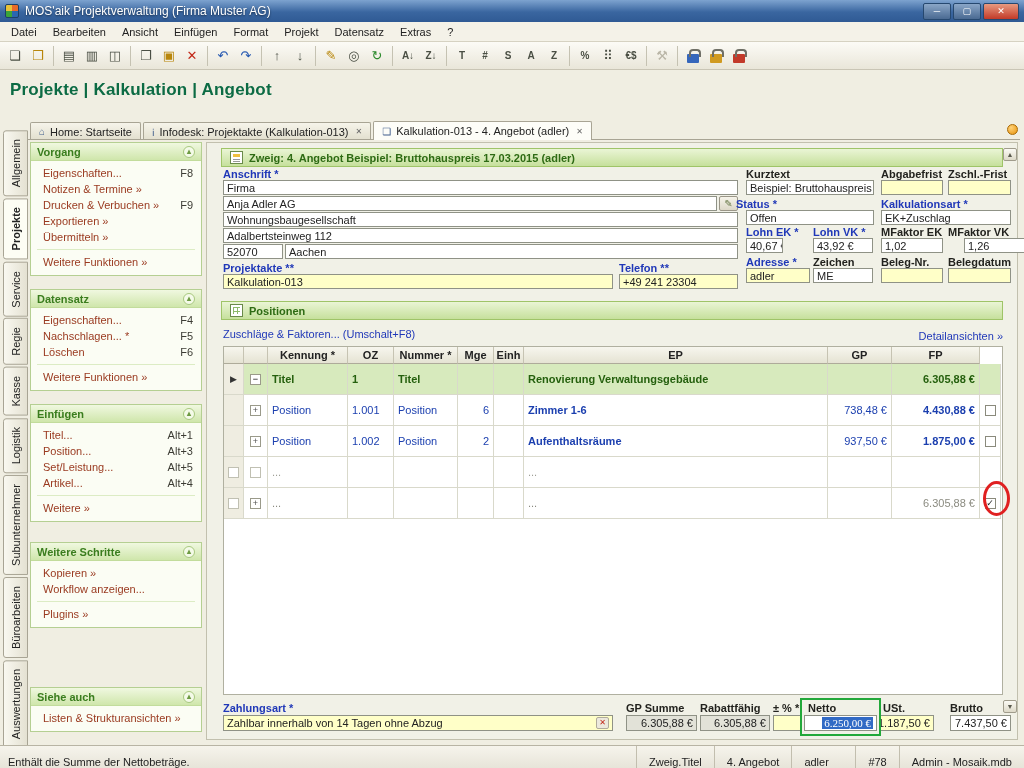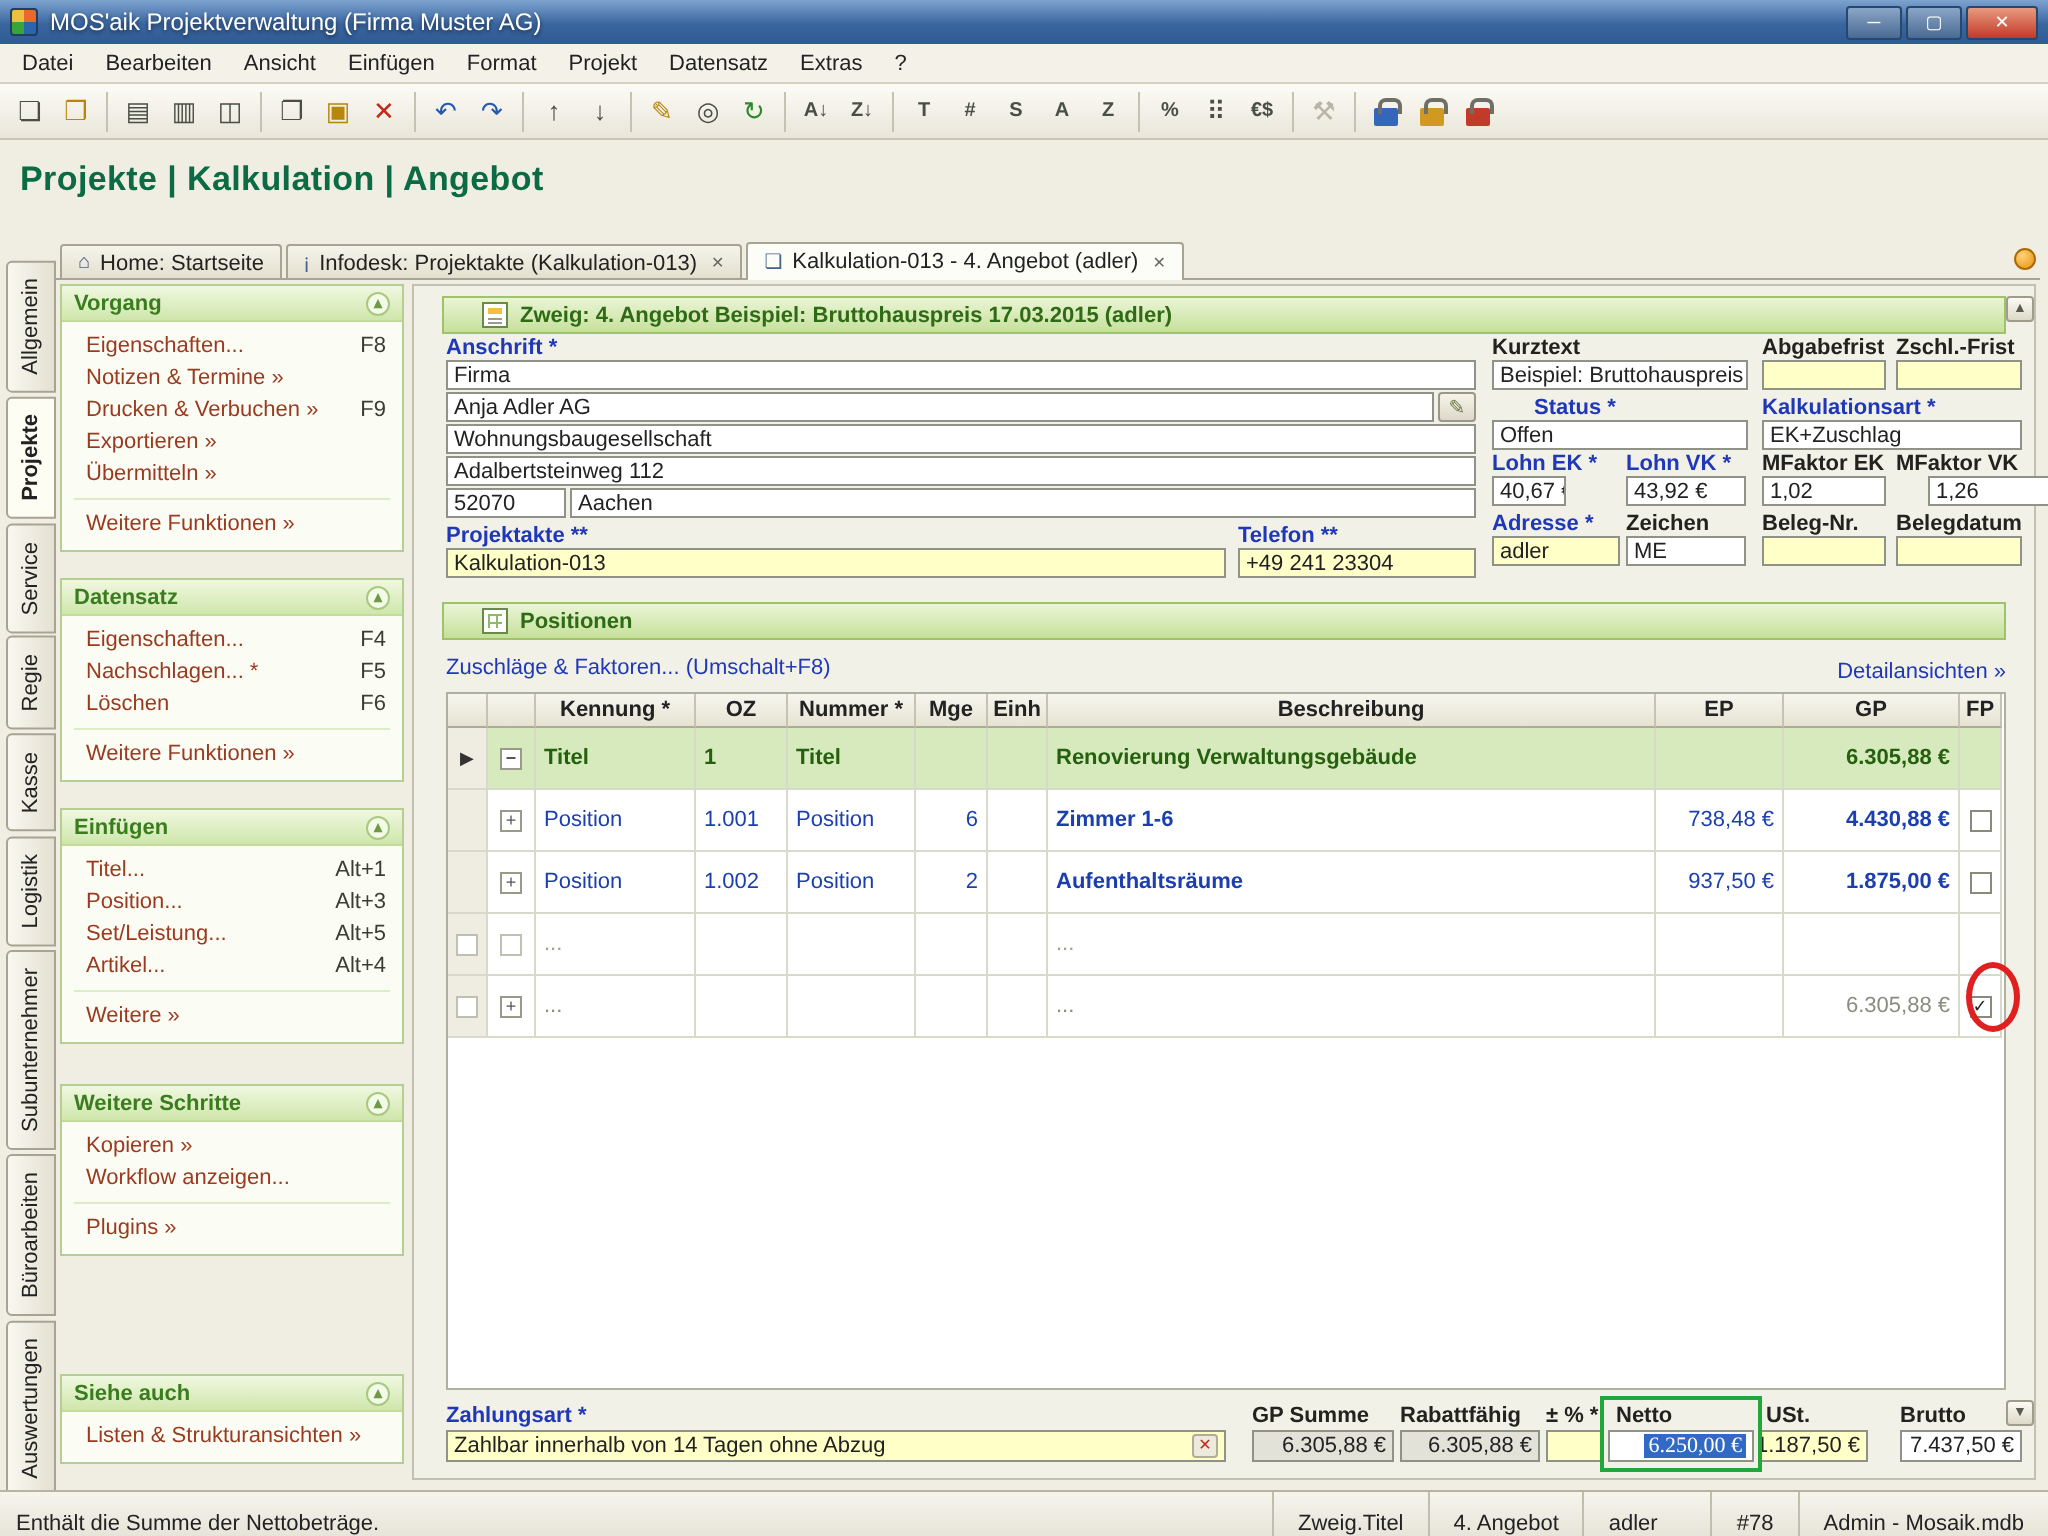--- a/index.html
+++ b/index.html
@@ -70,21 +70,21 @@
     background:#f4fae8;color:#6d9a42;font-size:8px;line-height:10px;text-align:center;}
   .sec-b{padding:4px 0 5px;}
   .s-item{display:flex;align-items:center;padding:2px 8px 2px 12px;color:#9a3a20;cursor:default;}
   .s-item .sk{margin-left:auto;color:#3c3c34;}
   .s-div{height:1px;background:#dcecc4;margin:4px 6px;}
 
   
   .main{position:absolute;left:206px;top:142px;width:812px;height:598px;background:#f1f1e7;
     border:1px solid #c2c0ae;}
   .hdrbar{position:absolute;height:19px;background:linear-gradient(#eaf5d5,#c6e09c);
-    border:1px solid #9fc468;display:flex;align-items:center;padding:0 19px;color:#2e6b14;font-weight:bold;white-space:nowrap;}
+    border:1px solid #9fc468;display:flex;align-items:center;padding:0 8px;color:#2e6b14;font-weight:bold;white-space:nowrap;}
   .mini-icon{width:13px;height:13px;margin-right:6px;border:1px solid #6a8a4a;background:#fff;position:relative;flex-shrink:0;}
   .mini-icon.form::before{content:"";position:absolute;left:2px;top:2px;right:2px;height:3px;background:#f0c040;}
   .mini-icon.form::after{content:"";position:absolute;left:2px;top:7px;right:2px;height:1px;background:#999;box-shadow:0 2px 0 #999;}
   .mini-icon.table::before{content:"";position:absolute;inset:2px;
     background:linear-gradient(#8cba6a 1px,transparent 1px) 0 0/100% 4px,
                linear-gradient(90deg,#8cba6a 1px,transparent 1px) 0 0/4px 100%;}
   .scrollbtn{position:absolute;width:14px;height:13px;border:1px solid #a09c8c;border-radius:2px;
     background:linear-gradient(#fbfaf4,#ddd9c8);color:#5a5a4e;font-size:7px;display:flex;align-items:center;justify-content:center;}
 
   .lbl{position:absolute;font-weight:bold;color:#22221e;white-space:nowrap;}
@@ -385,21 +385,21 @@
   <div class="lbl blue" style="left:412px;top:119px;">Telefon **</div>
   <div class="fld yellow" style="left:412px;top:131px;width:119px;">+49 241 23304</div>
 
   <div class="lbl" style="left:539px;top:25px;">Kurztext</div>
   <div class="fld" style="left:539px;top:37px;width:128px;">Beispiel: Bruttohauspreis</div>
   <div class="lbl" style="left:674px;top:25px;">Abgabefrist</div>
   <div class="fld yellow" style="left:674px;top:37px;width:62px;"></div>
   <div class="lbl" style="left:741px;top:25px;">Zschl.-Frist</div>
   <div class="fld yellow" style="left:741px;top:37px;width:63px;"></div>
 
-  <div class="lbl blue" style="left:560px;top:55px;text-align:right;">Status *</div>
+  <div class="lbl blue" style="left:529px;top:55px;text-align:right;">Status *</div>
   <div class="fld" style="left:539px;top:67px;width:128px;">Offen</div>
   <div class="lbl blue" style="left:674px;top:55px;">Kalkulationsart *</div>
   <div class="fld" style="left:674px;top:67px;width:130px;">EK+Zuschlag</div>
 
   <div class="lbl blue" style="left:539px;top:83px;">Lohn EK *</div>
   <div class="fld" style="left:539px;top:95px;width:37px;">40,67 €</div>
   <div class="lbl blue" style="left:606px;top:83px;">Lohn VK *</div>
   <div class="fld" style="left:606px;top:95px;width:60px;">43,92 €</div>
   <div class="lbl" style="left:674px;top:83px;">MFaktor EK</div>
   <div class="fld" style="left:674px;top:95px;width:62px;">1,02</div>
@@ -424,21 +424,20 @@
 
   <div class="tbl">
     <div class="tr hd">
       <div class="td sel"></div>
       <div class="td"></div>
       <div class="td">Kennung *</div>
       <div class="td">OZ</div>
       <div class="td">Nummer *</div>
       <div class="td">Mge</div>
       <div class="td">Einh</div>
-      <div class="td">Beschreibung</div>
       <div class="td">EP</div>
       <div class="td">GP</div>
       <div class="td">FP</div>
     </div>
 
     <div class="tr rowtitle">
       <div class="td sel">
           <span class="rowmark">▶</span>
         </div>
       <div class="td ctr">

